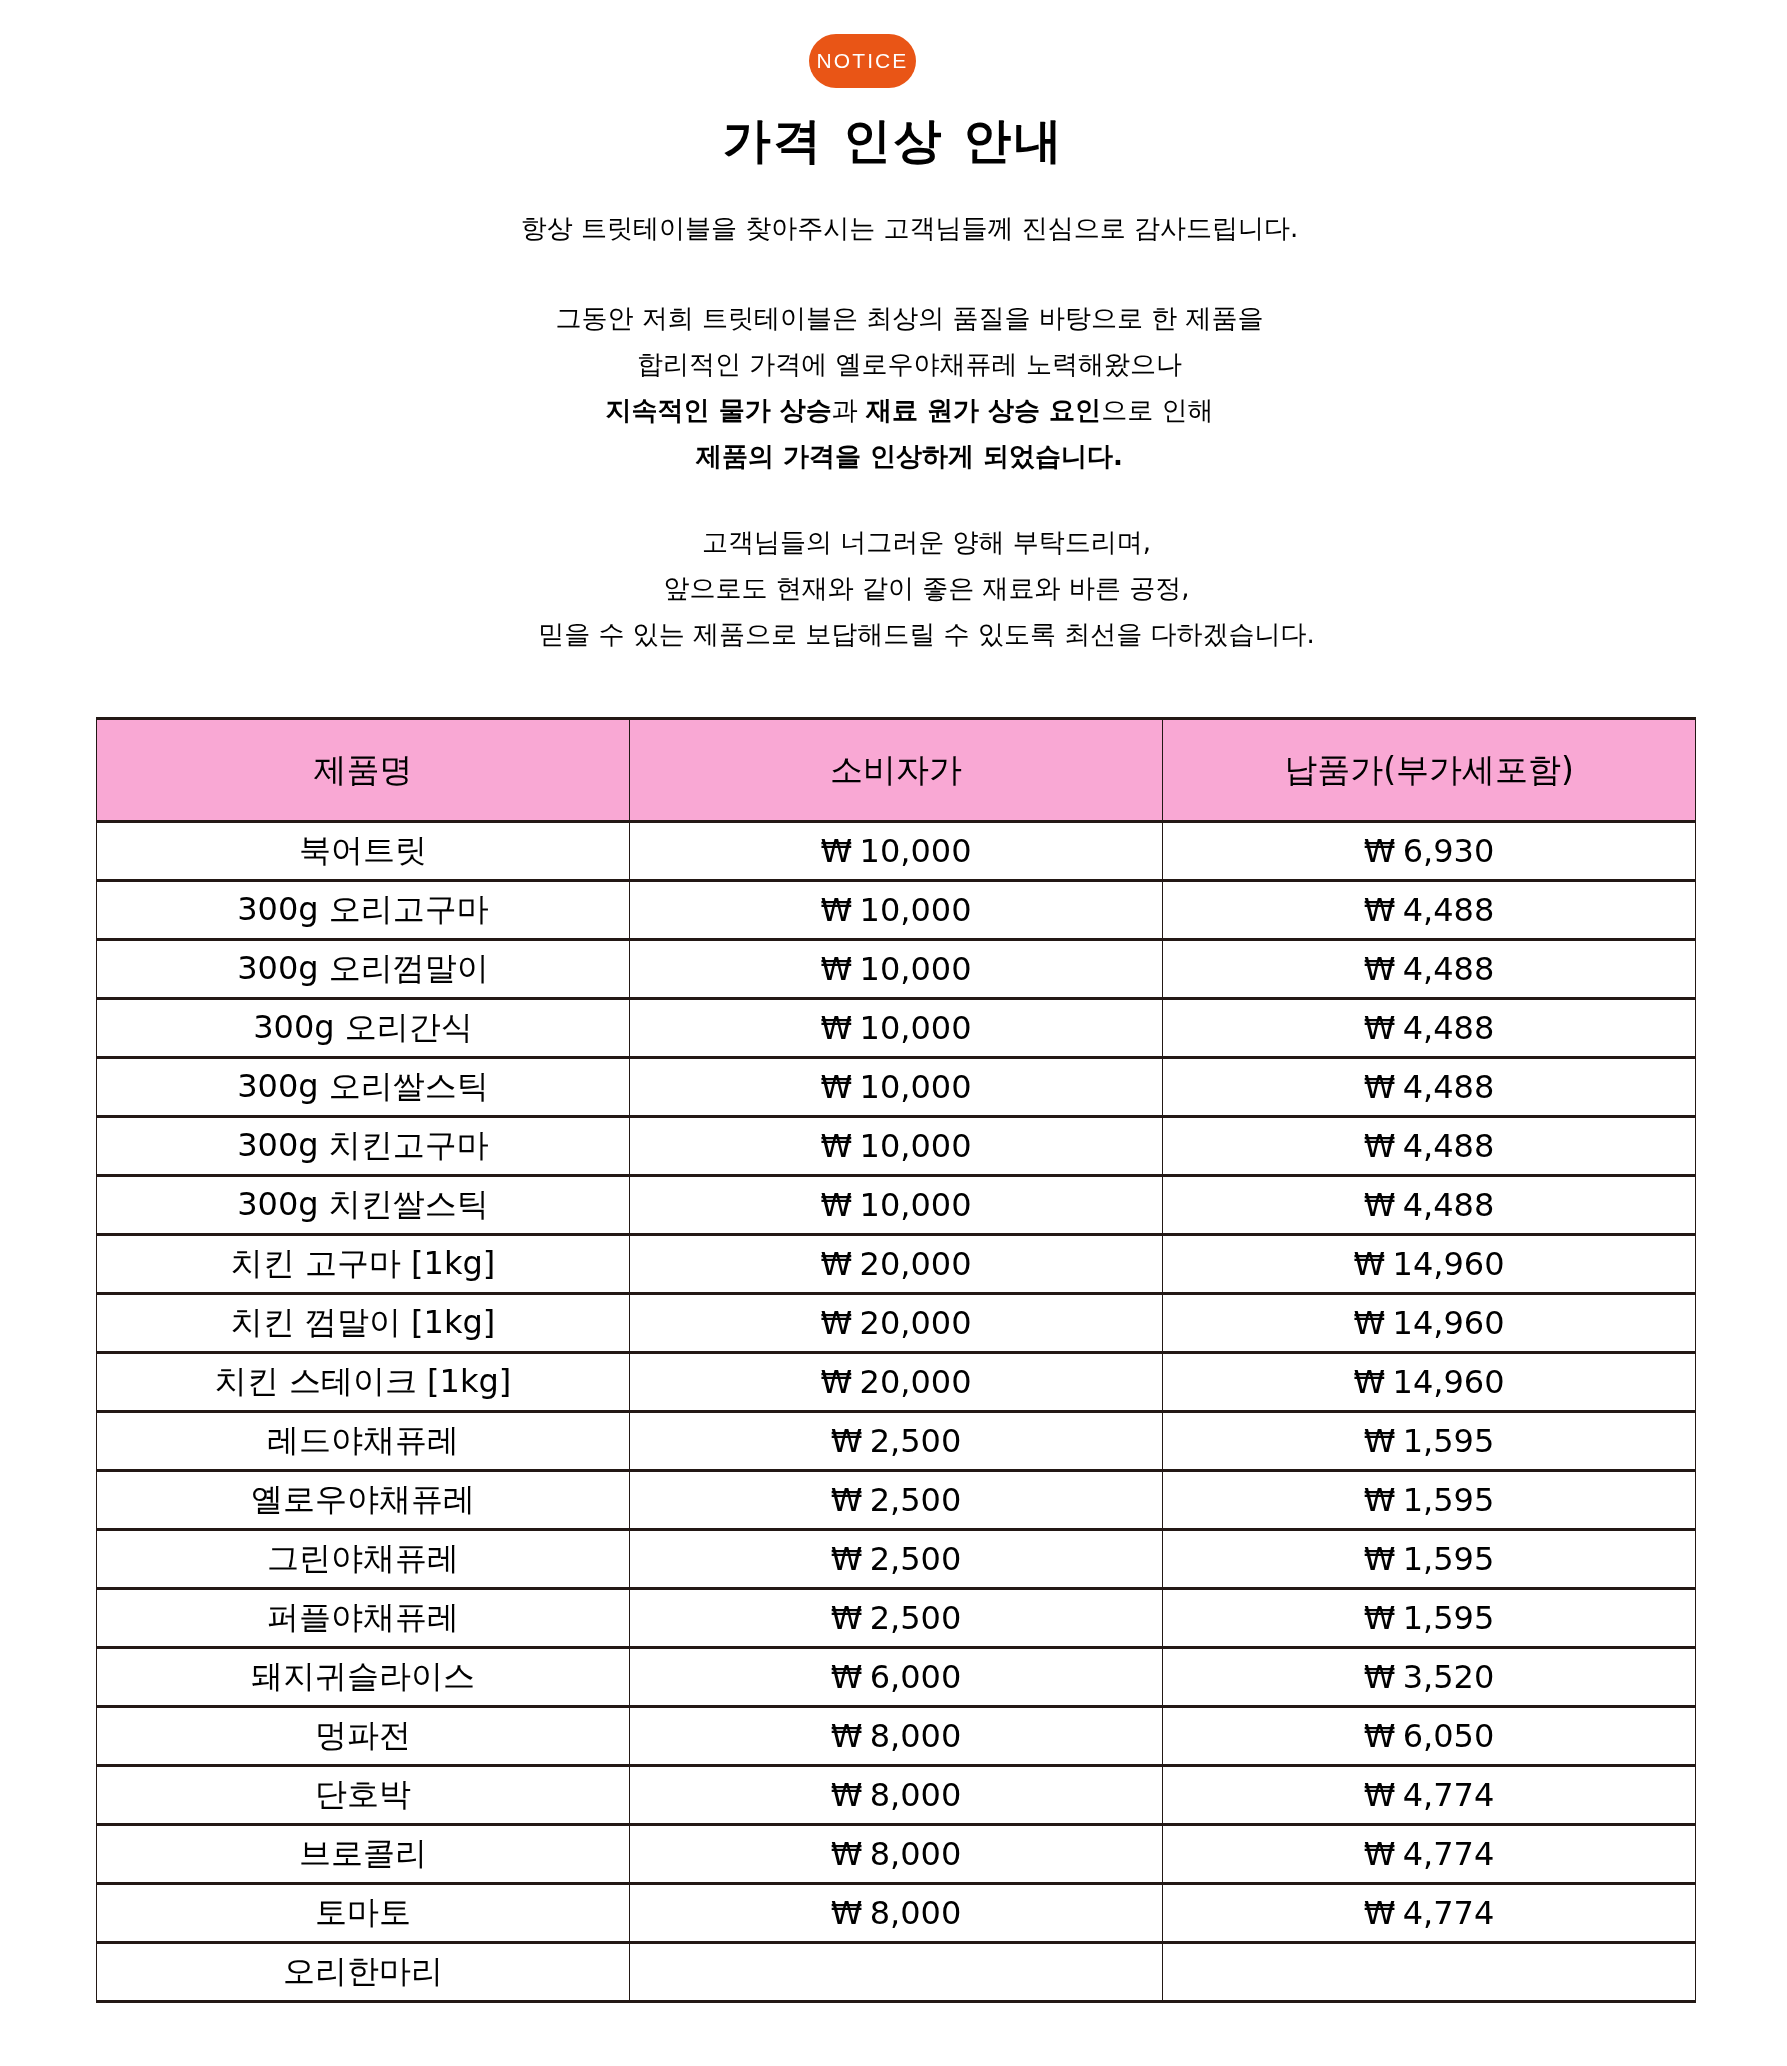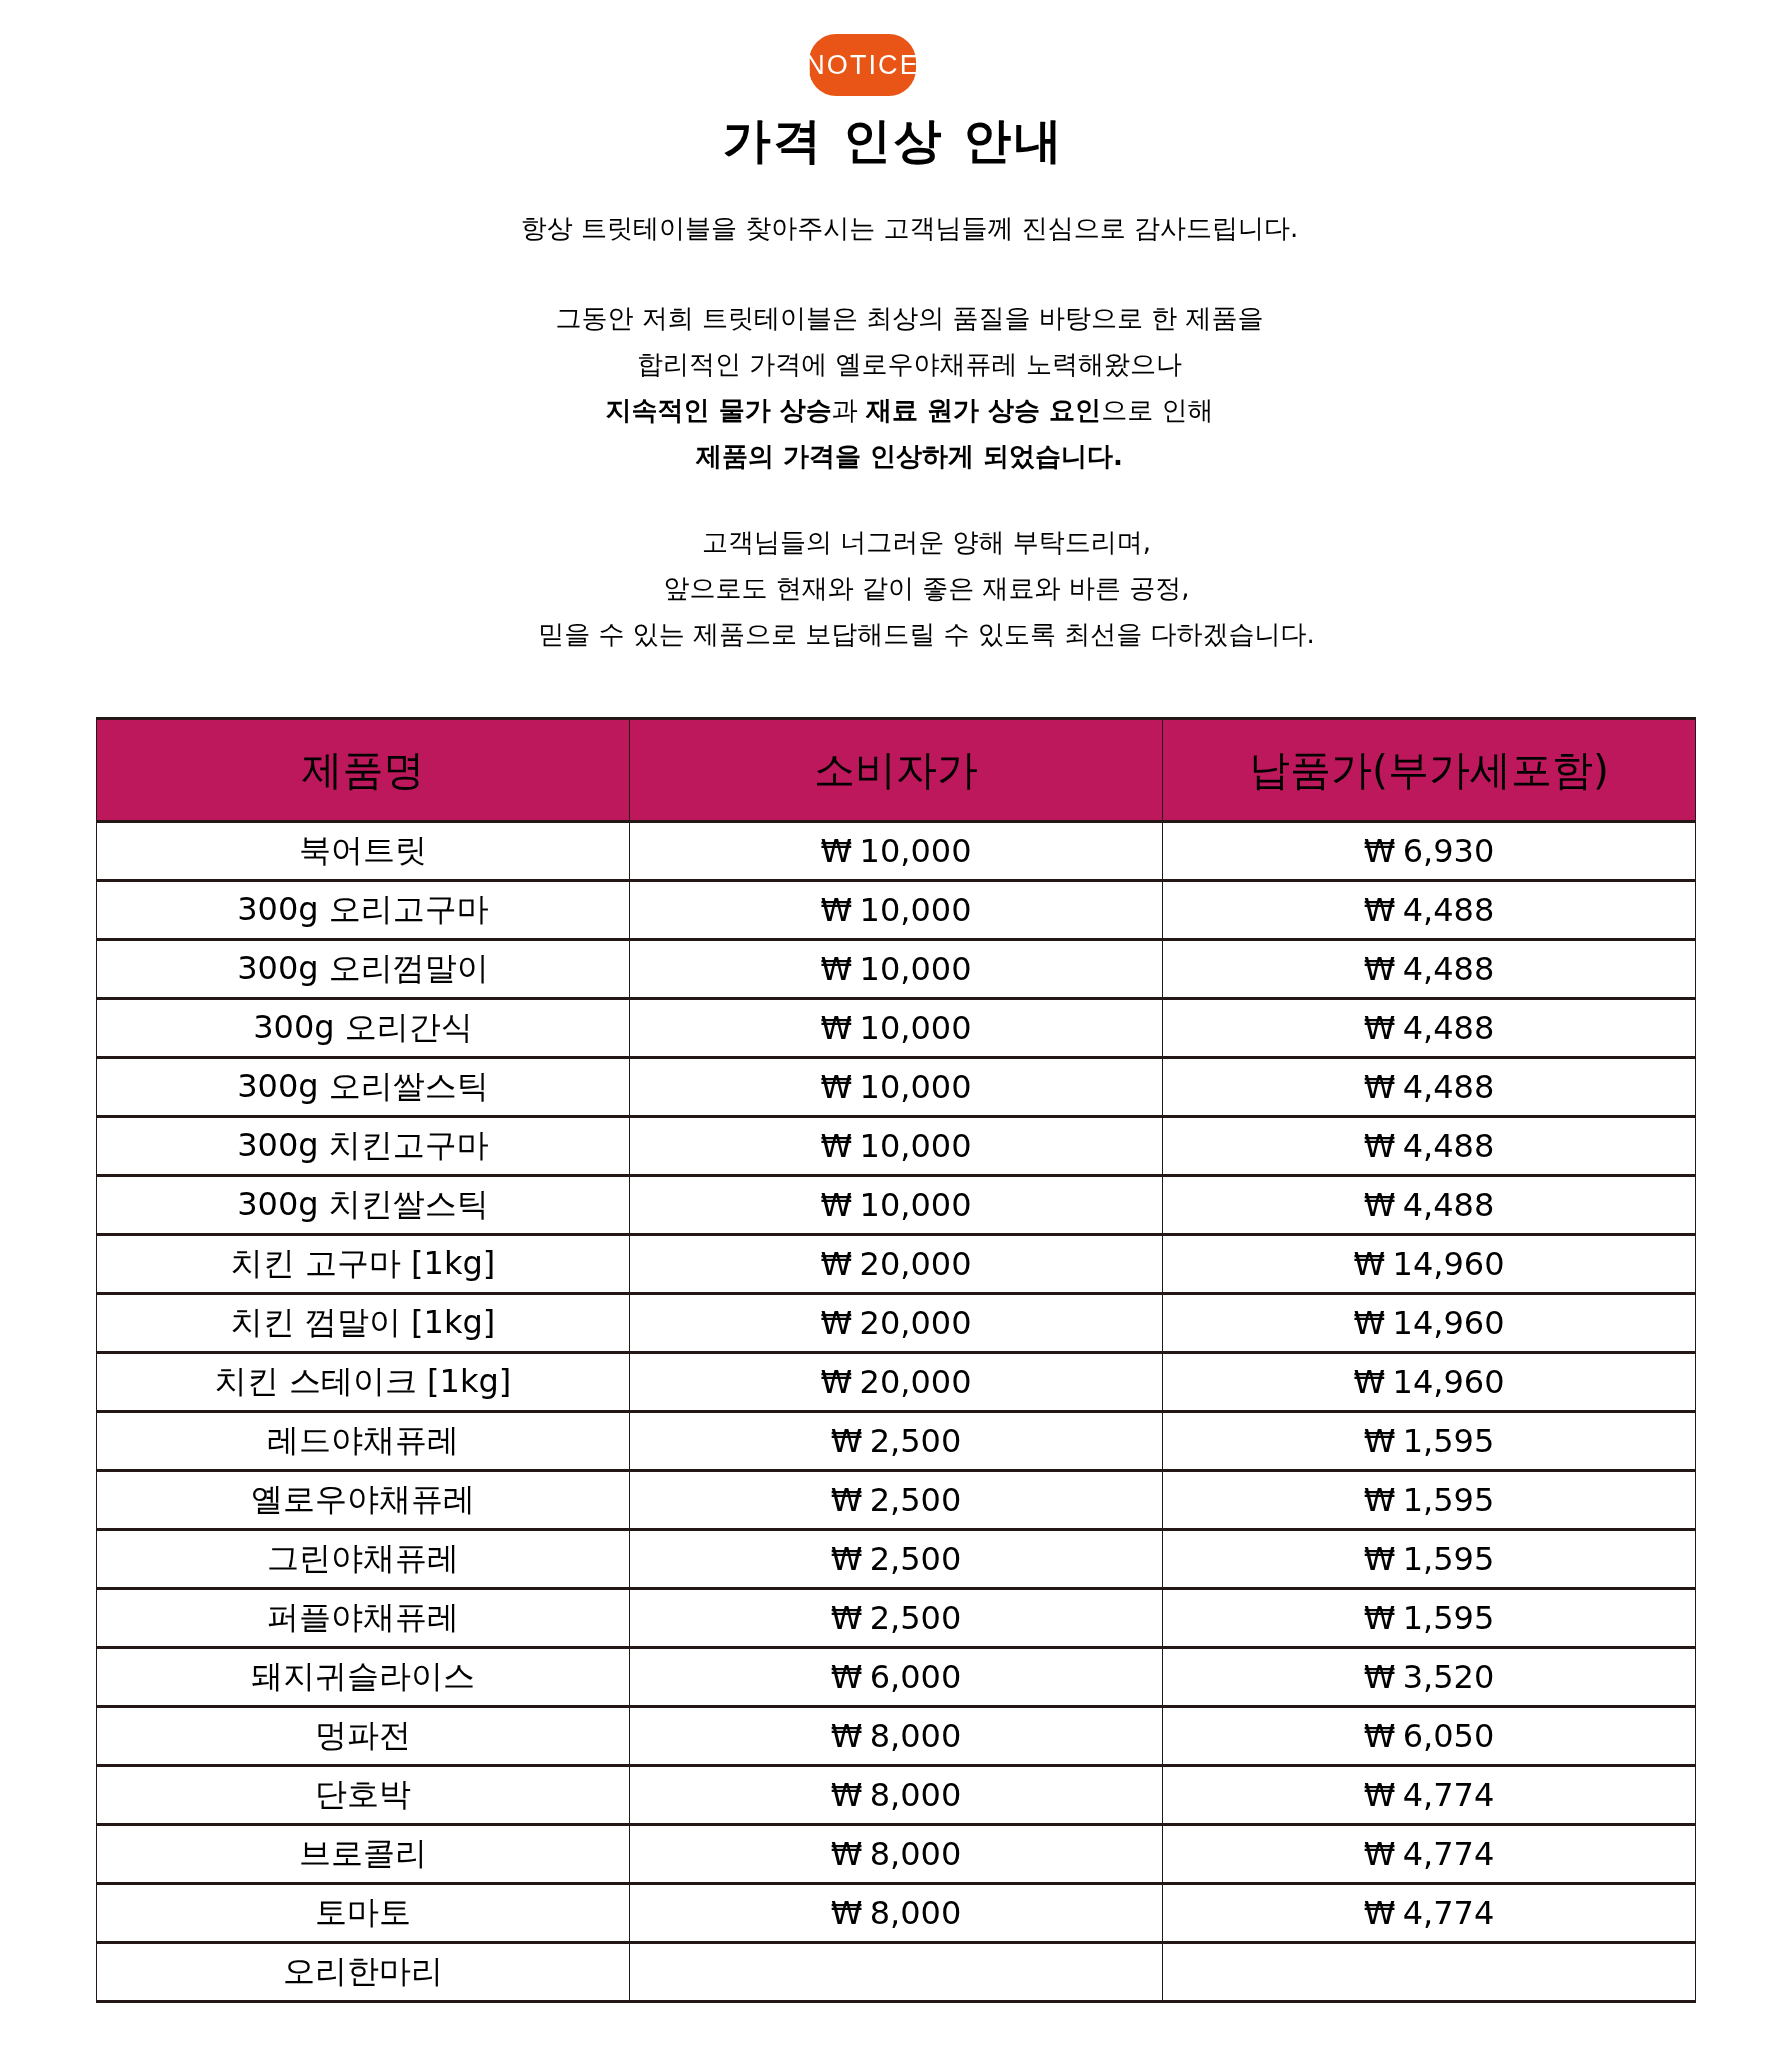--- a/index.html
+++ b/index.html
@@ -1,24 +1,24 @@
 <!DOCTYPE html>
 <html style="font-size:6.6px"><head>
   <meta charset="utf-8">
   <style>
     html, body { margin: 0; padding: 0; background: #ffffff; }
     body {
       width: 1787px; height: 2824px; position: relative; overflow: hidden;
       font-family: "DejaVu Sans", "Liberation Sans", sans-serif; color: #000;
     }
     .notice-badge {
-      position: absolute; left: 809px; top: 34px; width: 107px; height: 62px;
+      position: absolute; left: 809px; top: 34px; width: 107px; height: 54px;
       background: #e95516; border-radius: 27px; color: #fff;
       display: flex; align-items: center; justify-content: center;
-      font-family: "Liberation Sans", sans-serif; font-size: 27px; letter-spacing: 2.1px;
+      font-family: "Liberation Sans", sans-serif; font-size: 21px; letter-spacing: 2.1px;
     }
     .title {
       position: absolute; left: 0; width: 100%; top: 116px; text-align: center;
       font-size: 48px; font-weight: bold; letter-spacing: 2.5px; line-height: 1;
     }
     .para { position: absolute; left: 16px; width: 100%; text-align: center; font-size: 26px; line-height: 1; }
     .para .line { display: block; height: 46px; line-height: 46px; }
     .orange { color: #000000; font-weight: bold; }
     .p1 { top: 205px; }
     .p2 { top: 295px; }
@@ -28,21 +28,21 @@
       position: absolute; left: 96px; top: 717px; width: 1598px;
       border-collapse: collapse; table-layout: fixed;
     }
     table.prices th, table.prices td {
       border-left: 1.7px solid #231815; border-right: 1.7px solid #231815;
       border-top: 3.3px solid #231815; border-bottom: 3.3px solid #231815;
       text-align: center; vertical-align: middle; padding: 0;
       font-size: 32px; font-weight: normal;
     }
     table.prices th {
-      background: #be185d; height: 100px; font-size: 41px;
+      background: #f9a8d4; height: 100px; font-size: 33px;
     }
     table.prices td { height: 56px; }
     .col-name { width: 533px; }
     .col-retail { width: 533px; }
     .col-supply { width: 533px; }
     .won { margin-right: 7.4px; }
   </style>
 </head>
 <body>
 

